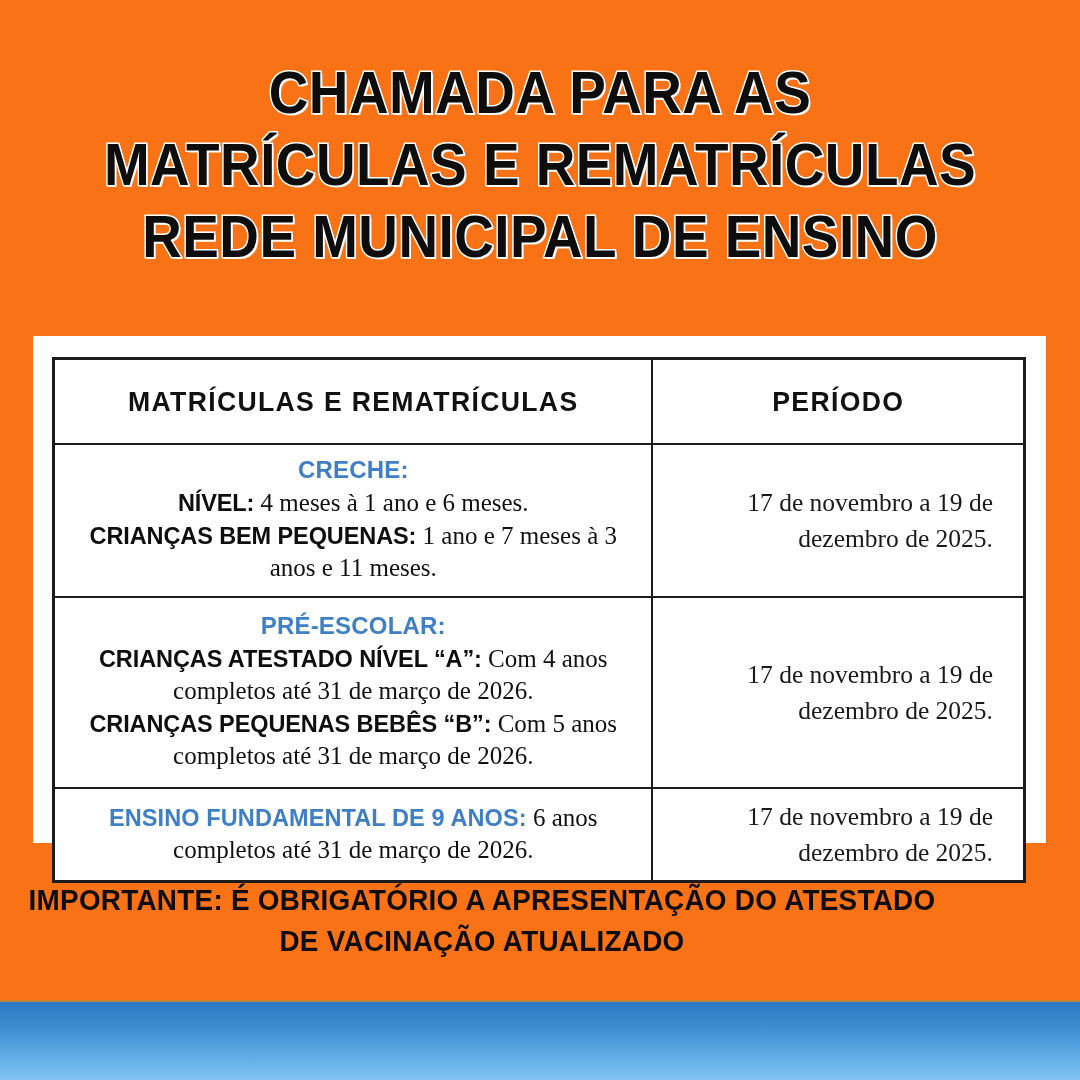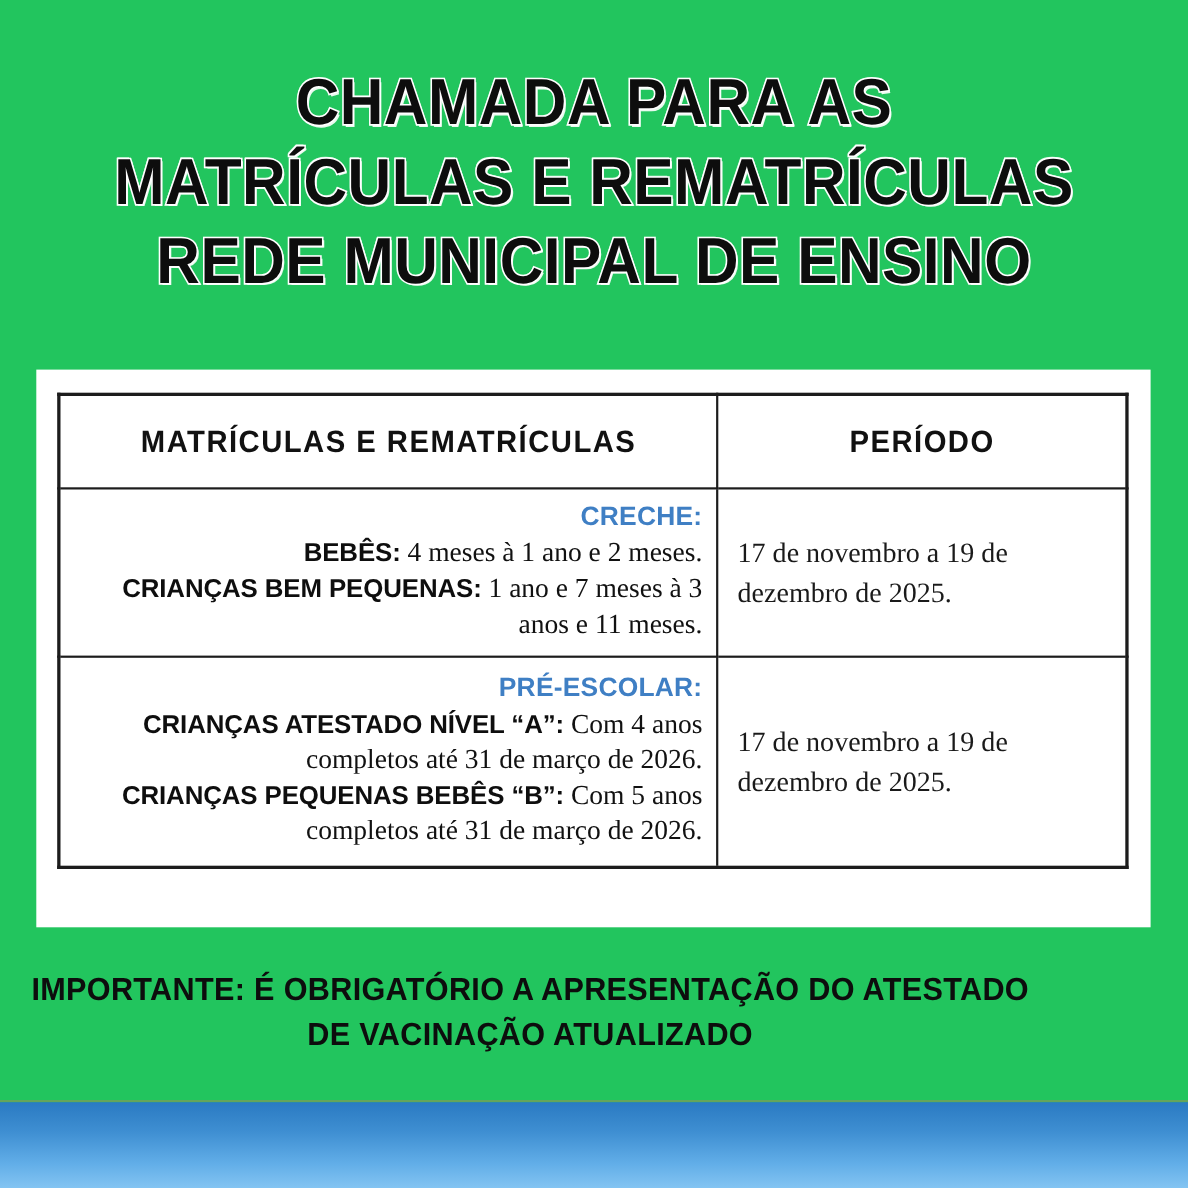--- a/index.html
+++ b/index.html
@@ -13,21 +13,21 @@
     overflow: hidden;
     background: #f5991f;
     font-family: "Liberation Sans", sans-serif;
     position: relative;
   }
 
   
   .poster {
     position: absolute;
     inset: 0;
-    background: #22c55e;
+    background: #f97316;
   }
 
   
   .headline {
     position: absolute;
     top: 64px;
     left: 0;
     width: 1080px;
     text-align: center;
     line-height: 1.0;
@@ -87,30 +87,30 @@
     letter-spacing: 1.4px;
     color: #111111;
     text-transform: uppercase;
     text-align: center;
     transform: scaleX(0.95);
   }
 
   
   .cell-left {
     padding: 9px 12px 10px 13px;
+    text-align: center;
+    vertical-align: top;
+  }
+  .cell-right {
     text-align: right;
-    vertical-align: top;
-  }
-  .cell-right {
-    text-align: left;
     font-family: "Liberation Serif", serif;
     font-size: 25.5px;
     color: #1a1a1a;
     line-height: 1.38;
-    padding: 8px 18px;
+    padding: 8px 30px;
   }
 
   .group-title {
     display: block;
     font-family: "Liberation Sans", sans-serif;
     font-weight: bold;
     font-size: 24px;
     letter-spacing: 0.2px;
     color: #3f7fc4;
     line-height: 1.28;
@@ -203,35 +203,41 @@
         <tr>
           <th>MATRÍCULAS E REMATRÍCULAS</th>
           <th>PERÍODO</th>
         </tr>
       </thead>
       <tbody>
 
         <tr class="row-1">
           <td class="cell-left">
             <span class="group-title">CRECHE:</span>
-            <p class="para"><span class="lbl">BEBÊS:</span><span> 4 meses à 1 ano e 2 meses.</span></p>
+            <p class="para"><span class="lbl">NÍVEL:</span><span> 4 meses à 1 ano e 6 meses.</span></p>
             <p class="para"><span class="lbl">CRIANÇAS BEM PEQUENAS:</span><span> 1 ano e 7 meses à 3 anos e 11 meses.</span></p>
           </td>
           <td class="cell-right">17 de novembro a 19 de dezembro de 2025.</td>
         </tr>
 
         <tr class="row-2">
           <td class="cell-left">
             <span class="group-title">PRÉ-ESCOLAR:</span>
             <p class="para"><span class="lbl">CRIANÇAS ATESTADO NÍVEL “A”:</span><span> Com 4 anos completos até 31 de março de 2026.</span></p>
             <p class="para"><span class="lbl">CRIANÇAS PEQUENAS BEBÊS “B”:</span><span> Com 5 anos completos até 31 de março de 2026.</span></p>
           </td>
           <td class="cell-right">17 de novembro a 19 de dezembro de 2025.</td>
         </tr>
 
+        <tr class="row-3">
+          <td class="cell-left">
+            <p class="para"><span class="inline-blue">ENSINO FUNDAMENTAL DE 9 ANOS:</span><span> 6 anos completos até 31 de março de 2026.</span></p>
+          </td>
+          <td class="cell-right">17 de novembro a 19 de dezembro de 2025.</td>
+        </tr>
 
       </tbody>
     </table>
   </div>
 
   <div class="footer-note">
     <span class="footer-line">IMPORTANTE: É OBRIGATÓRIO A APRESENTAÇÃO DO ATESTADO</span>
     <span class="footer-line">DE VACINAÇÃO ATUALIZADO</span>
   </div>
 

